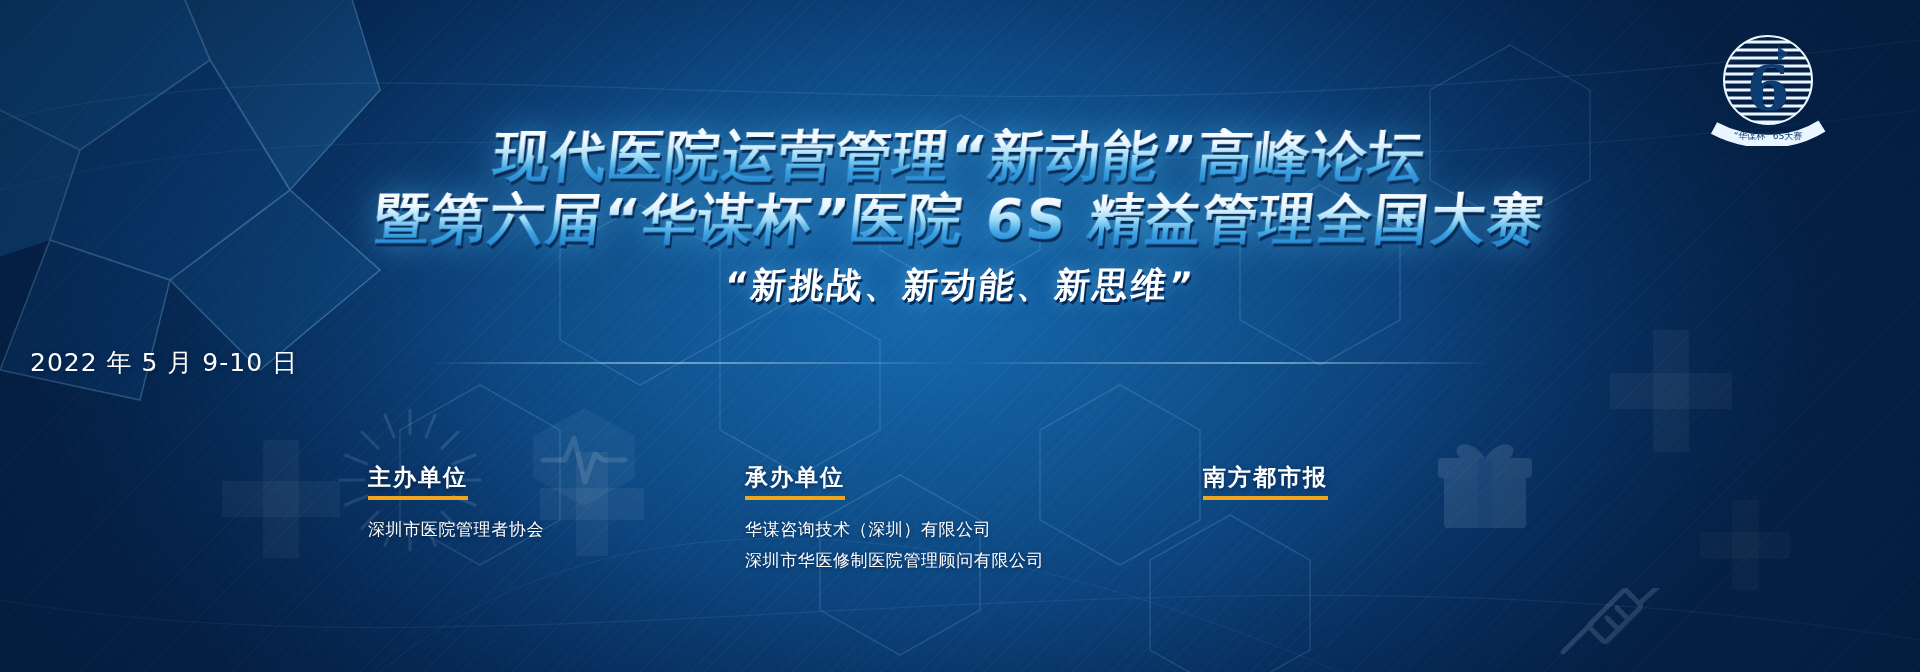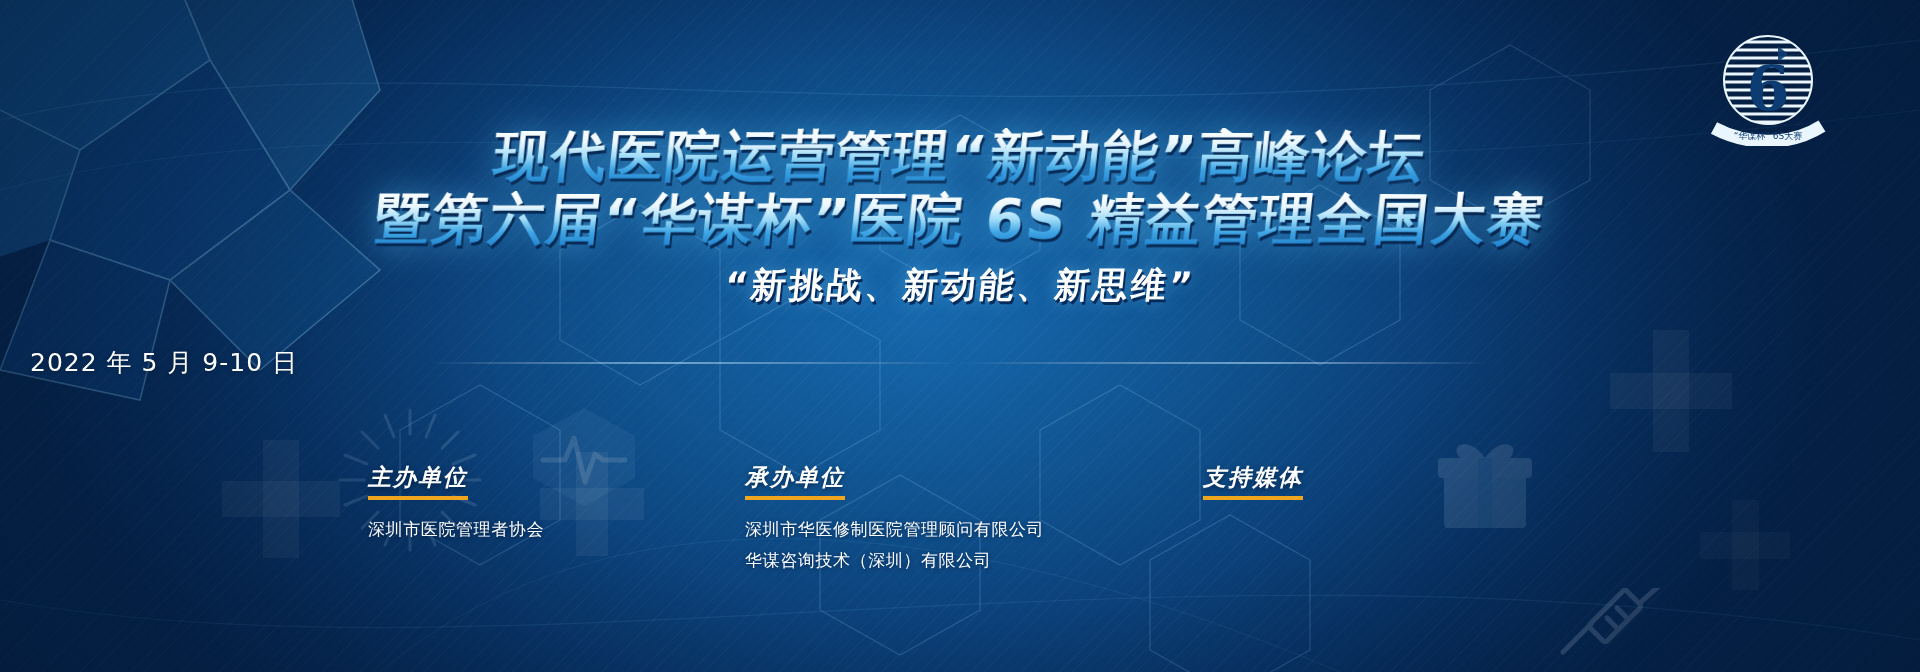--- a/index.html
+++ b/index.html
@@ -101,21 +101,20 @@
   .col{position:absolute;top:0;}
   .col-1{left:368px;}
   .col-2{left:745px;}
   .col-3{left:1203px;}
   .col-head{
     display:inline-block;
     font-family:"DejaVu Sans","Liberation Sans",sans-serif;
     font-weight:bold;font-size:23px;color:#ffffff;letter-spacing:2px;
     padding-bottom:3px;border-bottom:4px solid #f0a51e;
     text-shadow:0 2px 5px rgba(0,20,50,.7);
-    font-style:italic;
   }
   .col-body{margin-top:14px;}
   .col-line{
     font-family:Liberation Serif, serif;
     font-size:17px;color:#ffffff;letter-spacing:.6px;line-height:31px;white-space:nowrap;
     text-shadow:0 1px 4px rgba(0,20,50,.65);
   }
 </style>
 </head>
 <body>
@@ -282,23 +281,23 @@
     <div class="col col-1">
       <div class="col-head">主办单位</div>
       <div class="col-body">
         <div class="col-line">深圳市医院管理者协会</div>
       </div>
     </div>
 
     <div class="col col-2">
       <div class="col-head">承办单位</div>
       <div class="col-body">
+        <div class="col-line">华谋咨询技术（深圳）有限公司</div>
         <div class="col-line">深圳市华医修制医院管理顾问有限公司</div>
-        <div class="col-line">华谋咨询技术（深圳）有限公司</div>
       </div>
     </div>
 
     <div class="col col-3">
-      <div class="col-head">支持媒体</div>
+      <div class="col-head">南方都市报</div>
     </div>
 
   </div>
 </div>
 
 </body></html>

